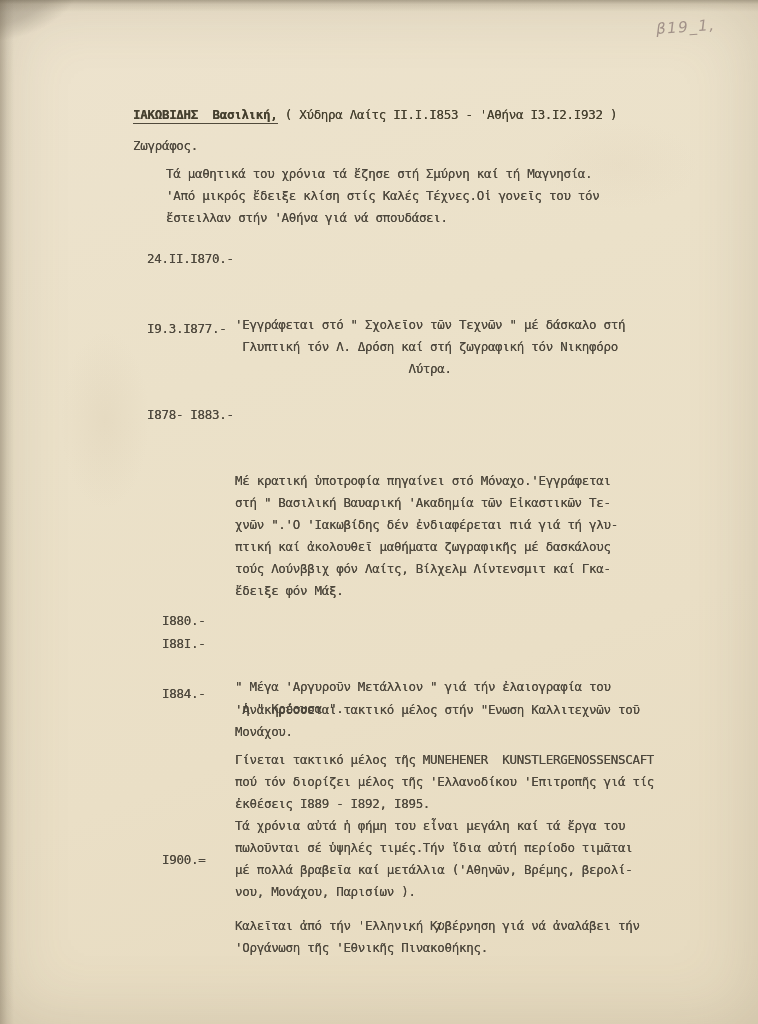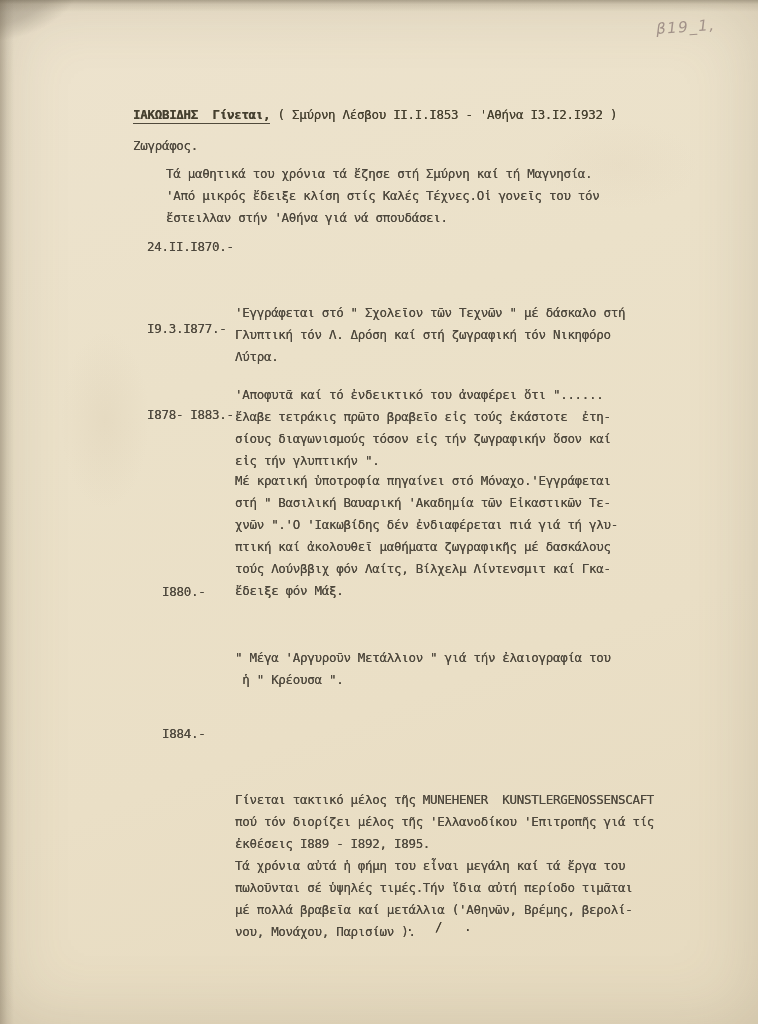--- a/index.html
+++ b/index.html
@@ -34,89 +34,95 @@
     text-shadow:0 0 .5px rgba(72,62,46,.85);
   }
   .heading{left:133px;top:104px;color:#45402f;}
   .heading .name{font-weight:bold;border-bottom:1.4px solid #504a3c;padding-bottom:1px;}
   .subtitle{left:133px;top:135px;}
   .intro{left:166px;top:163px;}
   .entry{position:absolute;left:133px;}
   .entry .date{position:absolute;left:14px;top:0;white-space:pre;}
   .entry[data-variant="short"] .date{left:29px;}
   .entry .body{display:block;margin-left:102px;white-space:pre;}
-  .e1{top:236px;} .e2{top:318px;} .e3{top:404px;} .e4{top:548px;}
-  .e5{top:581px;} .e6{top:633px;} .e7{top:683px;margin-top:40px;} .e8{top:849px;}
+  .e1{top:248px;text-align:center;} .e2{top:318px;} .e3{top:404px;} .e4{top:548px;}
+  .e5{top:610px;} .e6{top:633px;} .e7{top:683px;} .e8{top:849px;}
   .footer{left:406px;top:916px;word-spacing:10px;letter-spacing:2px;color:#403b31;}
   .annotation{
     position:absolute;left:656px;top:18px;
     font-family:"DejaVu Sans",sans-serif;font-style:italic;
     font-size:15px;color:#a29289;letter-spacing:1.5px;
     transform:rotate(-4deg);white-space:pre;
   }
 </style>
 </head>
 <body>
 
 <div class="page">
 
   <div class="annotation">β19_1,</div>
 
-  <div class="tw heading"><span class="name">ΙΑΚΩΒΙΔΗΣ  Γίνεται,</span><span> ( Σμύρνη Λέσβου ΙΙ.Ι.Ι853 - 'Αθήνα Ι3.Ι2.Ι932 )</span></div>
+  <div class="tw heading"><span class="name">ΙΑΚΩΒΙΔΗΣ  Βασιλική,</span><span> ( Χύδηρα Λαίτς ΙΙ.Ι.Ι853 - 'Αθήνα Ι3.Ι2.Ι932 )</span></div>
 
   <div class="tw subtitle">Ζωγράφος.</div>
 
   <div class="tw intro">Τά μαθητικά του χρόνια τά ἔζησε στή Σμύρνη καί τή Μαγνησία.
 'Από μικρός ἔδειξε κλίση στίς Καλές Τέχνες.Οἱ γονεῖς του τόν
 ἔστειλλαν στήν 'Αθήνα γιά νά σπουδάσει.</div>
 
   <div class="tw entry e1" data-variant="long">
     <span class="date">24.ΙΙ.Ι870.-</span>
     <span class="body">'Εγγράφεται στό " Σχολεῖον τῶν Τεχνῶν " μέ δάσκαλο στή
 Γλυπτική τόν Λ. Δρόση καί στή ζωγραφική τόν Νικηφόρο
 Λύτρα.</span>
   </div>
 
   <div class="tw entry e2" data-variant="long">
     <span class="date">Ι9.3.Ι877.-</span>
-    <span class="body">'Αποφυτᾶ καί τό ἐνδεικτικό του ἀναφέρει ὅτι "......
-ἔλαβε τετράκις πρῶτο βραβεῖο εἰς τούς ἑκάστοτε  ἐτη-
-σίους διαγωνισμούς τόσον εἰς τήν ζωγραφικήν ὅσον καί
-εἰς τήν γλυπτικήν ".</span>
   </div>
 
   <div class="tw entry e3" data-variant="long">
     <span class="date">Ι878- Ι883.-</span>
     <span class="body">Μέ κρατική ὑποτροφία πηγαίνει στό Μόναχο.'Εγγράφεται
 στή " Βασιλική Βαυαρική 'Ακαδημία τῶν Εἰκαστικῶν Τε-
 χνῶν ".'Ο 'Ιακωβίδης δέν ἐνδιαφέρεται πιά γιά τή γλυ-
 πτική καί ἀκολουθεῖ μαθήματα ζωγραφικῆς μέ δασκάλους
 τούς Λούνββιχ φόν Λαίτς, Βίλχελμ Λίντενσμιτ καί Γκα-
 ἔδειξε φόν Μάξ.</span>
   </div>
 
 
   <div class="tw entry e5" data-variant="short">
     <span class="date">Ι880.-</span>
     <span class="body">" Μέγα 'Αργυροῦν Μετάλλιον " γιά τήν ἐλαιογραφία του
  ἡ " Κρέουσα ".</span>
   </div>
 
+  <div class="tw entry e6" data-variant="short">
+    <span class="date">Ι88Ι.-</span>
+    <span class="body">'Ανακηρύσσεται τακτικό μέλος στήν "Ενωση Καλλιτεχνῶν τοῦ
+Μονάχου.</span>
+  </div>
 
   <div class="tw entry e7" data-variant="short">
     <span class="date">Ι884.-</span>
     <span class="body">Γίνεται τακτικό μέλος τῆς MUNEHENER  KUNSTLERGENOSSENSCAFT
 πού τόν διορίζει μέλος τῆς 'Ελλανοδίκου 'Επιτροπῆς γιά τίς
 ἐκθέσεις Ι889 - Ι892, Ι895.
 Τά χρόνια αὐτά ἡ φήμη του εἶναι μεγάλη καί τά ἔργα του
 πωλοῦνται σέ ὑψηλές τιμές.Τήν ἴδια αὐτή περίοδο τιμᾶται
 μέ πολλά βραβεῖα καί μετάλλια ('Αθηνῶν, Βρέμης, βερολί-
 νου, Μονάχου, Παρισίων ).</span>
   </div>
 
+  <div class="tw entry e8" data-variant="short">
+    <span class="date">Ι900.=</span>
+    <span class="body">Καλεῖται ἀπό τήν 'Ελληνική Κυβέρνηση γιά νά ἀναλάβει τήν
+'Οργάνωση τῆς 'Εθνικῆς Πινακοθήκης.</span>
+  </div>
 
   <div class="tw footer">. / .</div>
 
   <div class="artifacts">
     <div class="stain-1"></div>
     <div class="stain-2"></div>
     <div class="corner-tl"></div>
 
     <div class="edge-top"></div>
     <div class="edge-left"></div>

